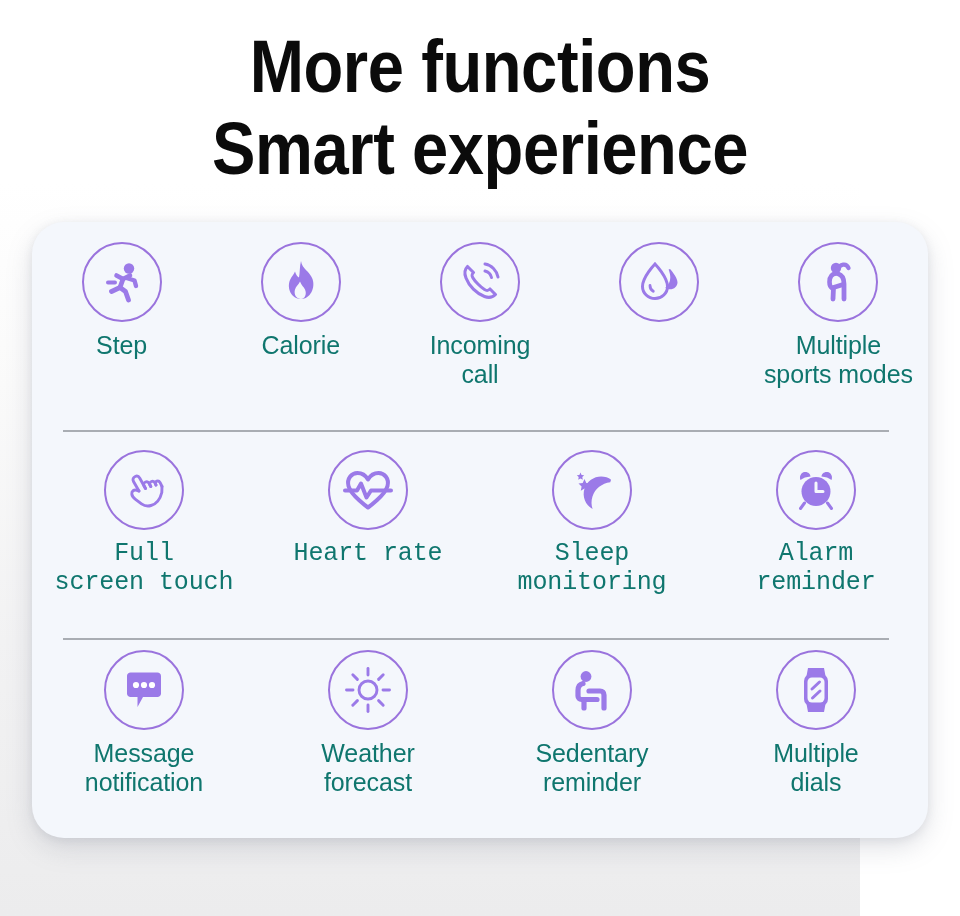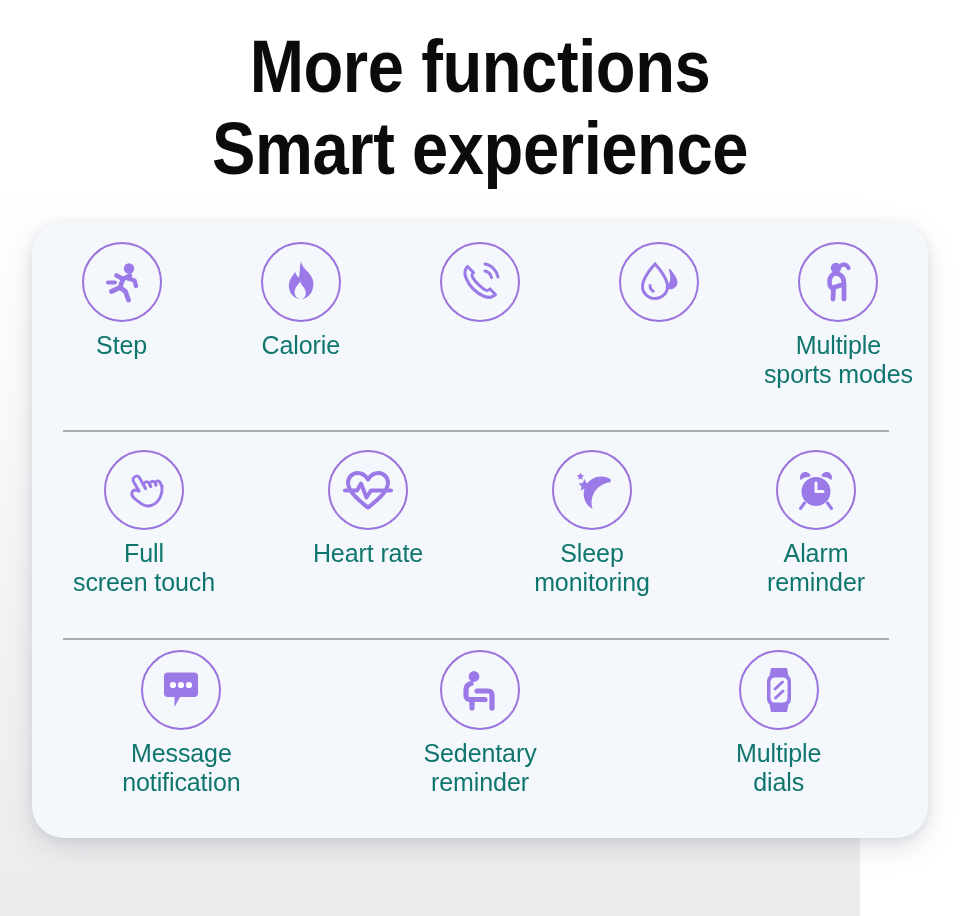--- a/index.html
+++ b/index.html
@@ -59,21 +59,21 @@
     padding-top:18px;
   }
   .row + .row::before {
     content:"";
     position:absolute;
     left:31px; right:39px; top:0;
     height:2px;
     background:#a9adb3;
   }
   .row:nth-child(1) { padding-top:20px; }
-  .row:nth-child(2) { padding-top:20px; }
+  .row:nth-child(2) { padding-top:20px;font-family:Liberation Mono, monospace; }
   .row:nth-child(3) { padding-top:12px; }
 
   .cell {
     flex:1 1 0;
     display:flex;
     flex-direction:column;
     align-items:center;
   }
 
   .icon-circle {
@@ -138,20 +138,22 @@
         </div>
 
         <div class="cell">
           <div class="icon-circle">
             <svg width="50" height="50" viewBox="0 0 50 50" fill="none">
               <path d="M12.5 9.5 C9.5 12.5 9 16 11 21 C14 29 21.5 36.5 29.5 39.5 C34 41.2 37.5 40.5 40.5 37.5 L35 32 C33 34 32 34 29.5 32.5 C26 30.4 20 24.5 18 21 C16.5 18.5 16.5 17.5 18.5 15.5 Z" stroke="#9b7ae8" stroke-width="3.1" stroke-linejoin="round"></path>
               <path d="M30 14 C33 14.7 35.8 17.5 36.5 20.5" stroke="#9b7ae8" stroke-width="3" stroke-linecap="round"></path>
               <path d="M30 7 C36.5 8 41.8 13.5 43 20" stroke="#9b7ae8" stroke-width="3" stroke-linecap="round"></path>
             </svg>
           </div>
+          <div class="cell-label">Incoming
+call</div>
         </div>
 
         <div class="cell">
           <div class="icon-circle">
             <svg width="50" height="50" viewBox="0 0 50 50" fill="none">
               <path d="M21 7 C21 7 33.5 20 33.5 29.5 C33.5 36.2 27.9 41.5 21 41.5 C14.1 41.5 8.5 36.2 8.5 29.5 C8.5 20 21 7 21 7 Z" stroke="#9b7ae8" stroke-width="3"></path>
               <path d="M16 28.5 C16 31 17.3 33.2 19.3 34.3" stroke="#9b7ae8" stroke-width="2.8" stroke-linecap="round"></path>
               <path d="M36 12 C36 12 43.5 20 43.5 25.2 C43.5 29.2 40.2 32.3 36 32.3 C34.2 32.3 32.6 31.7 31.3 30.8 C34.5 28.3 36.3 24.5 36.3 20.5 C36.3 17.8 35.6 15 34.6 12.4 Z" fill="#9b7ae8"></path>
             </svg>
           </div>
@@ -237,20 +239,37 @@
               <path d="M8 9 C8 7 9.6 5.5 11.6 5.5 L38.4 5.5 C40.4 5.5 42 7 42 9 L42 26.5 C42 28.5 40.4 30 38.4 30 L24 30 L18.5 40 L18.5 30 L11.6 30 C9.6 30 8 28.5 8 26.5 Z" fill="#9b7ae8"></path>
               <circle cx="17" cy="18" r="3.1" fill="#ffffff"></circle>
               <circle cx="25" cy="18" r="3.1" fill="#ffffff"></circle>
               <circle cx="33" cy="18" r="3.1" fill="#ffffff"></circle>
             </svg>
           </div>
           <div class="cell-label">Message
 notification</div>
         </div>
 
+        <div class="cell">
+          <div class="icon-circle">
+            <svg width="52" height="52" viewBox="0 0 52 52" fill="none" stroke="#9b7ae8" stroke-width="2.9" stroke-linecap="round">
+              <circle cx="26" cy="26" r="9"></circle>
+              <path d="M26 4.5 L26 11"></path>
+              <path d="M26 41 L26 47.5"></path>
+              <path d="M4.5 26 L11 26"></path>
+              <path d="M41 26 L47.5 26"></path>
+              <path d="M10.8 10.8 L15.4 15.4"></path>
+              <path d="M36.6 36.6 L41.2 41.2"></path>
+              <path d="M41.2 10.8 L36.6 15.4"></path>
+              <path d="M15.4 36.6 L10.8 41.2"></path>
+            </svg>
+          </div>
+          <div class="cell-label">Weather
+forecast</div>
+        </div>
 
 
         <div class="cell">
           <div class="icon-circle">
             <svg width="50" height="50" viewBox="0 0 50 50" fill="none">
               <circle cx="19" cy="11.5" r="5.4" fill="#9b7ae8"></circle>
               <path d="M16 18.5 C12.5 19.2 11 22 11 25.5 L11 31 C11 33 12.5 34.5 14.5 34.5 L30 34.5" stroke="#9b7ae8" stroke-width="5.2" stroke-linecap="round" stroke-linejoin="round"></path>
               <path d="M22 26 L33 26 C35.5 26 37 27.6 37 30 L37 43" stroke="#9b7ae8" stroke-width="5.2" stroke-linecap="round" stroke-linejoin="round"></path>
               <path d="M17 34.5 L17 43" stroke="#9b7ae8" stroke-width="5.2" stroke-linecap="round"></path>
             </svg>

